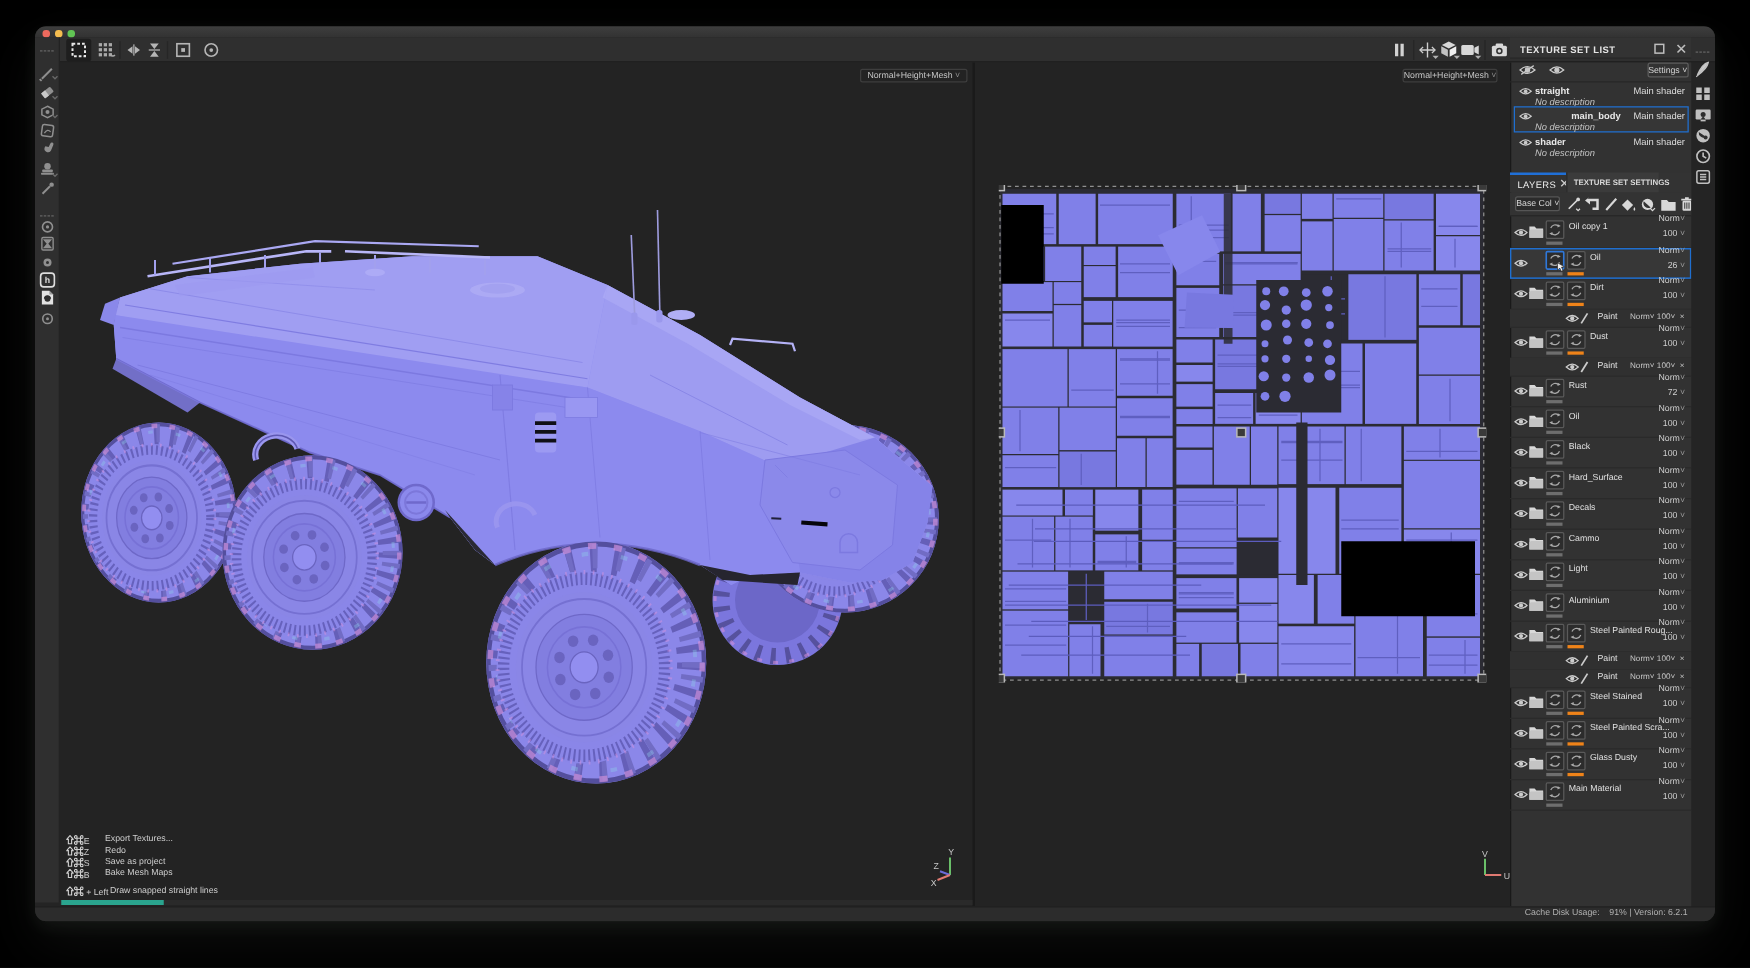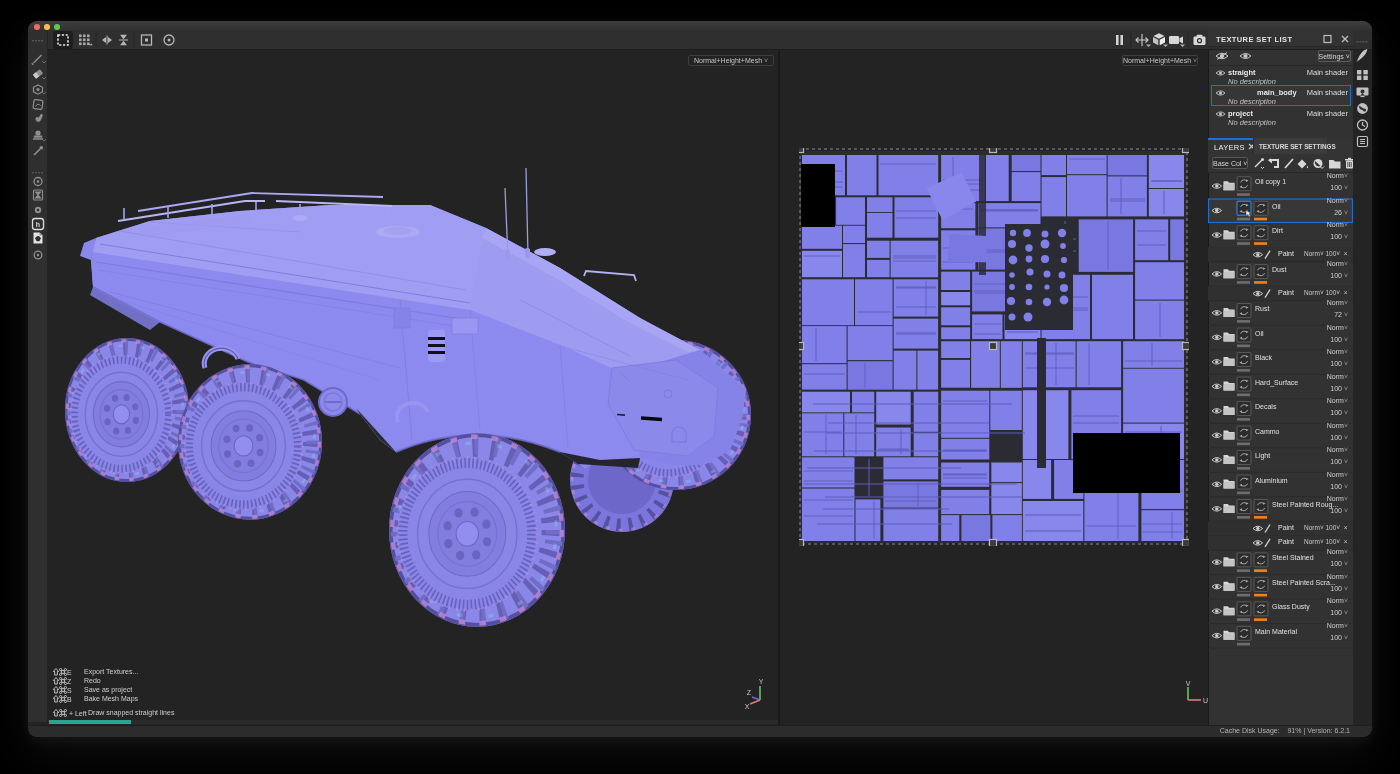--- a/index.html
+++ b/index.html
@@ -713,21 +713,21 @@
       <path d="M1 4 q4.5 -4.2 9 0 q-4.5 4.2 -9 0 z" fill="none" stroke="#c9c9c9" stroke-width="0.9"></path>
       <circle cx="5.5" cy="4" r="1.5" fill="#c9c9c9"></circle>
     </svg>
 <div class="abs" style="left:1200px;top:66.5px;font-size:7.5px;font-weight:bold;color:#e8e8e8;margin-left:29px;">main_body</div>
 <div class="abs" style="left:1275px;top:66.5px;width:45px;text-align:right;font-size:7.5px;color:#dedede;">Main shader</div>
 <div class="abs" style="left:1200px;top:76.0px;font-size:7.5px;font-style:italic;color:#c2c2c2;">No description</div>
 <svg class="abs" style="left:1187px;top:89.0px;" width="11" height="8" viewBox="0 0 11 8">
       <path d="M1 4 q4.5 -4.2 9 0 q-4.5 4.2 -9 0 z" fill="none" stroke="#c9c9c9" stroke-width="0.9"></path>
       <circle cx="5.5" cy="4" r="1.5" fill="#c9c9c9"></circle>
     </svg>
-<div class="abs" style="left:1200px;top:87.5px;font-size:7.5px;font-weight:bold;color:#e8e8e8;">project</div>
+<div class="abs" style="left:1200px;top:87.5px;font-size:7.5px;font-weight:bold;color:#e8e8e8;">shader</div>
 <div class="abs" style="left:1275px;top:87.5px;width:45px;text-align:right;font-size:7.5px;color:#dedede;">Main shader</div>
 <div class="abs" style="left:1200px;top:97.0px;font-size:7.5px;font-style:italic;color:#c2c2c2;">No description</div>
 <div class="abs" style="left:1180px;top:116.5px;width:145px;height:16px;background:#333333;"></div>
 <div class="abs" style="left:1180px;top:116.5px;width:45px;height:2px;background:#2070d8;"></div>
 <div class="abs" style="left:1186px;top:121.5px;font-size:7.5px;font-weight:normal;color:#f0f0f0;letter-spacing:.3px;">LAYERS</div>
 <svg class="abs" style="left:1220px;top:122.0px" width="7" height="7" viewBox="0 0 7 7">
       <path d="M1 1 l5 5 M6 1 l-5 5" stroke="#c9c9c9" stroke-width="1.1"></path>
     </svg>
 <div class="abs" style="left:1225px;top:116.5px;width:74px;height:16px;background:#3b3b3b;border-left:1px solid #2a2a2a;"></div>
 <div class="abs" style="left:1231px;top:121.5px;font-size:6.3px;font-weight:bold;color:#d8d8d8;">TEXTURE SET SETTINGS</div>

